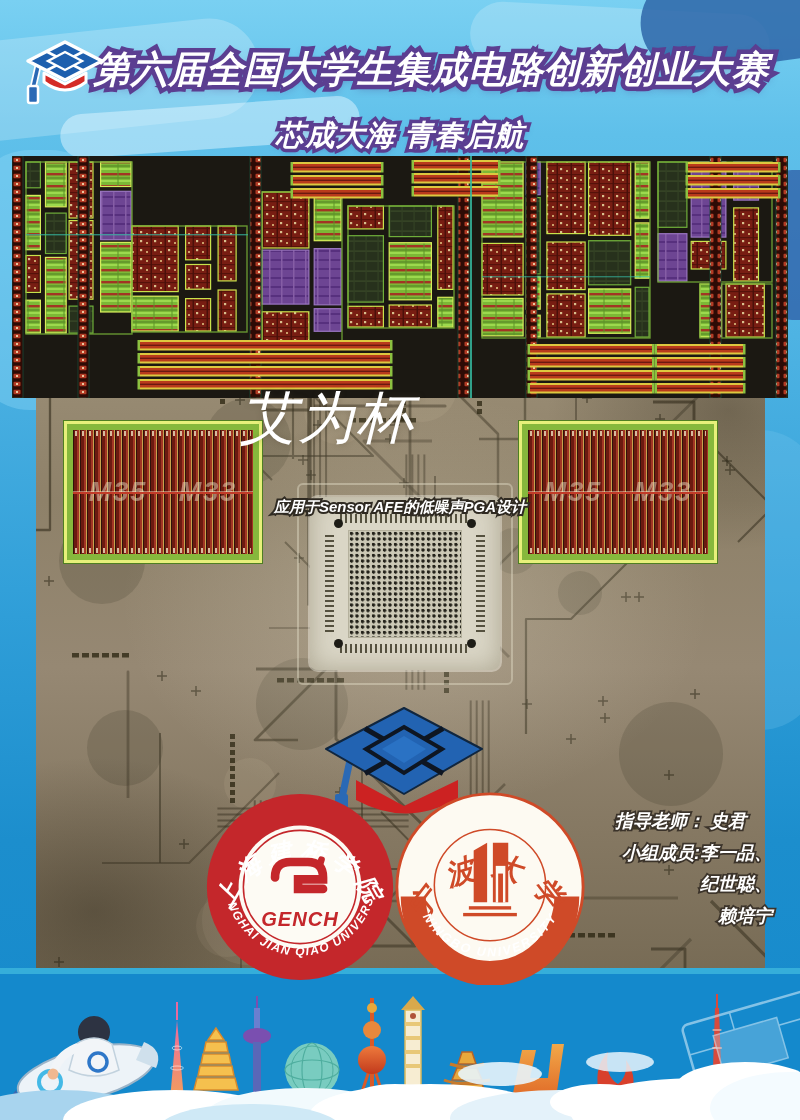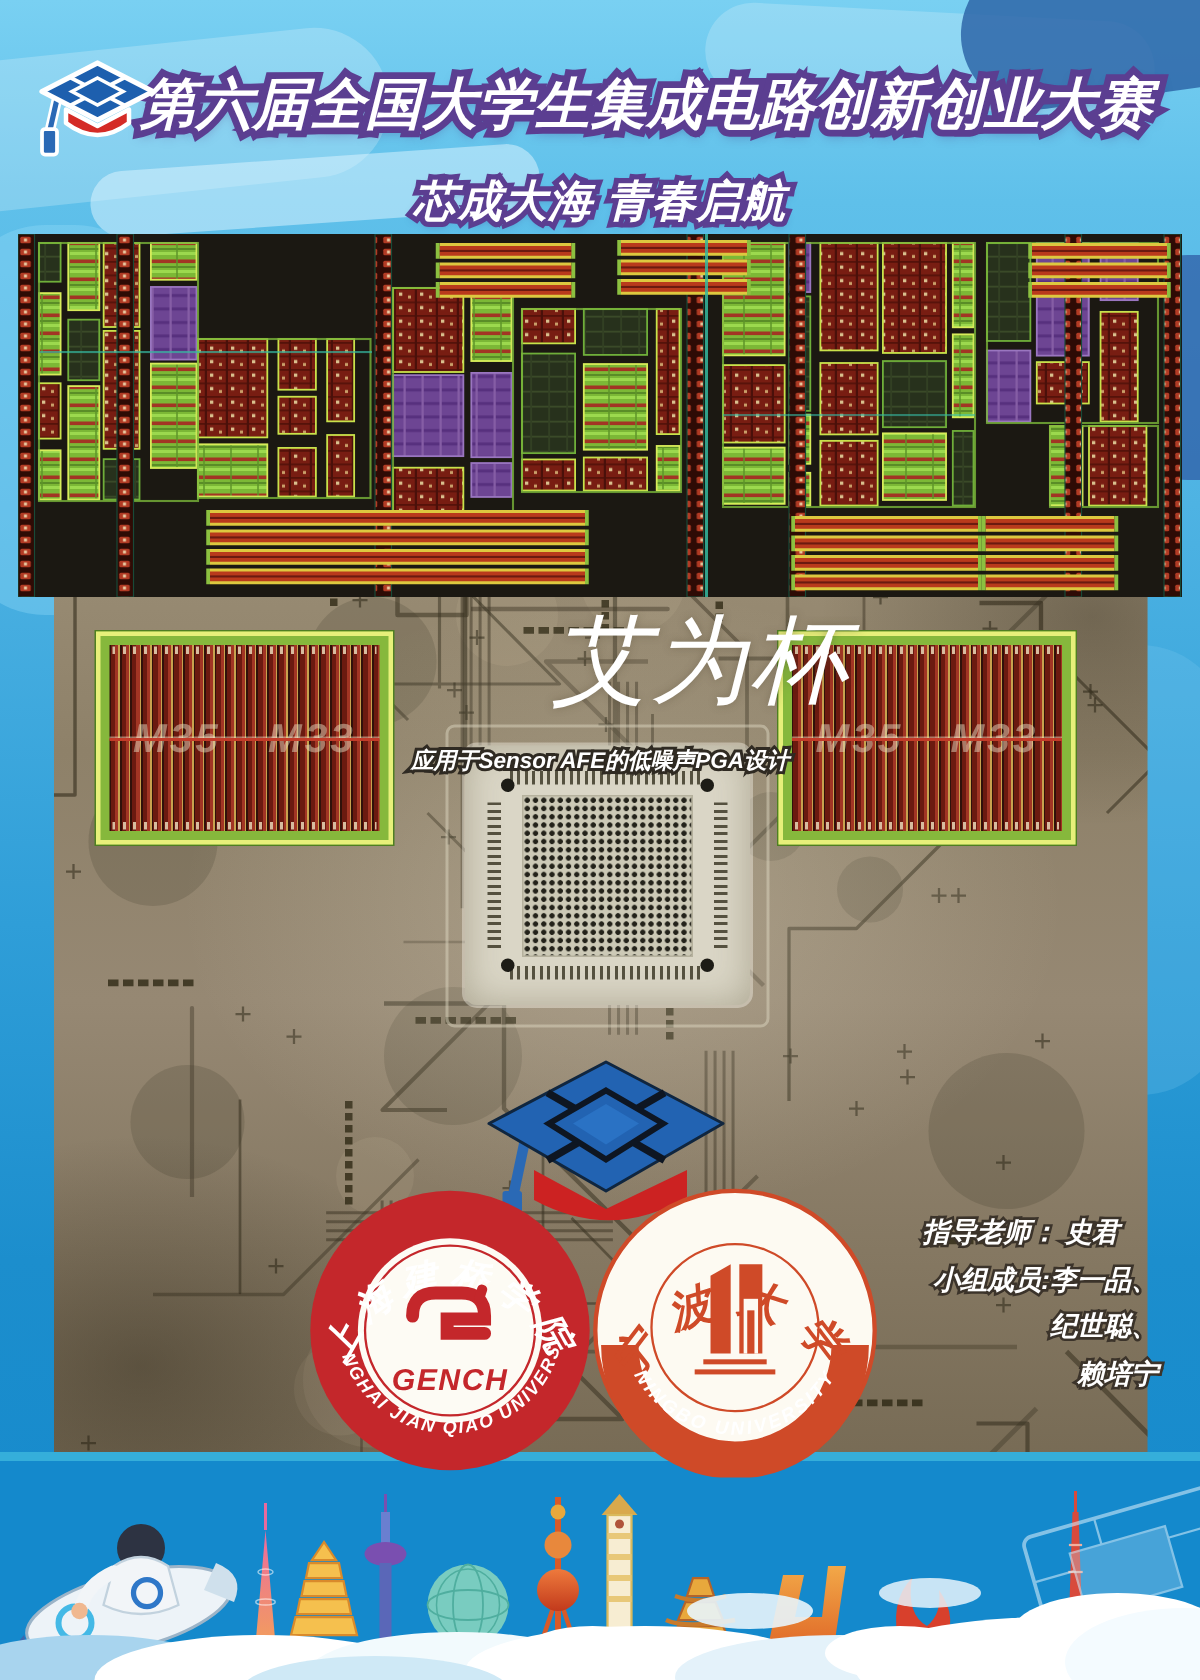--- a/index.html
+++ b/index.html
@@ -43,22 +43,22 @@
   .bga{position:absolute;left:310px;top:497px;width:190px;height:173px;z-index:9;background:#dad6c6;border-radius:8px;
     box-shadow:0 0 0 2px rgba(250,248,238,.4), inset 0 0 24px rgba(120,110,85,.45);}
   .bga .edge{position:absolute;}
   .bga .eh{left:30px;right:30px;height:9px;background:repeating-linear-gradient(90deg,#55513f 0 2px,rgba(0,0,0,0) 2px 5px);}
   .bga .ev{top:38px;bottom:38px;width:9px;background:repeating-linear-gradient(0deg,#55513f 0 2px,rgba(0,0,0,0) 2px 5px);}
   .bga .grid{position:absolute;left:50%;top:50%;transform:translate(-50%,-50%);width:112px;height:106px;
     background-color:#ccc9b6;border:1px solid #b5b19d;
     background-image:radial-gradient(circle at 2.5px 2.5px,#23221a 1.55px,rgba(0,0,0,0) 1.95px);background-size:5.5px 5.5px;}
   .bga .dot{position:absolute;width:9px;height:9px;border-radius:50%;background:#1d1c16;}
   
-  .chip-title{position:absolute;left:240px;top:397px;width:326px;text-align:right;z-index:12;
-    color:#fff;font-size:64px;font-weight:500;letter-spacing:2px;text-shadow:0 0 6px rgba(80,70,50,.35);}
+  .chip-title{position:absolute;left:240px;top:381px;width:326px;text-align:left;z-index:12;
+    color:#fff;font-size:56px;font-weight:500;letter-spacing:2px;text-shadow:0 0 6px rgba(80,70,50,.35);}
   .chip-sub{position:absolute;left:150px;top:451px;width:500px;text-align:center;font-size:15px;font-weight:bold;z-index:12;letter-spacing:0;margin-top:47px;}
   .chip-sub .s{-webkit-text-stroke:4px #2f2a22;color:#2f2a22;}
   
   .credits{position:absolute;right:28px;top:806px;width:230px;z-index:14;text-align:right;
     font-size:18px;font-weight:bold;line-height:31.5px;}
   .credits .otl .s{-webkit-text-stroke:3.5px #3b332a;color:#3b332a;}
   .credits .l1 .f,.credits .l1 .s{padding-right:26px;}
   
   .seal{position:absolute;z-index:20;}
   .seal.sl{left:204px;top:789px;}

